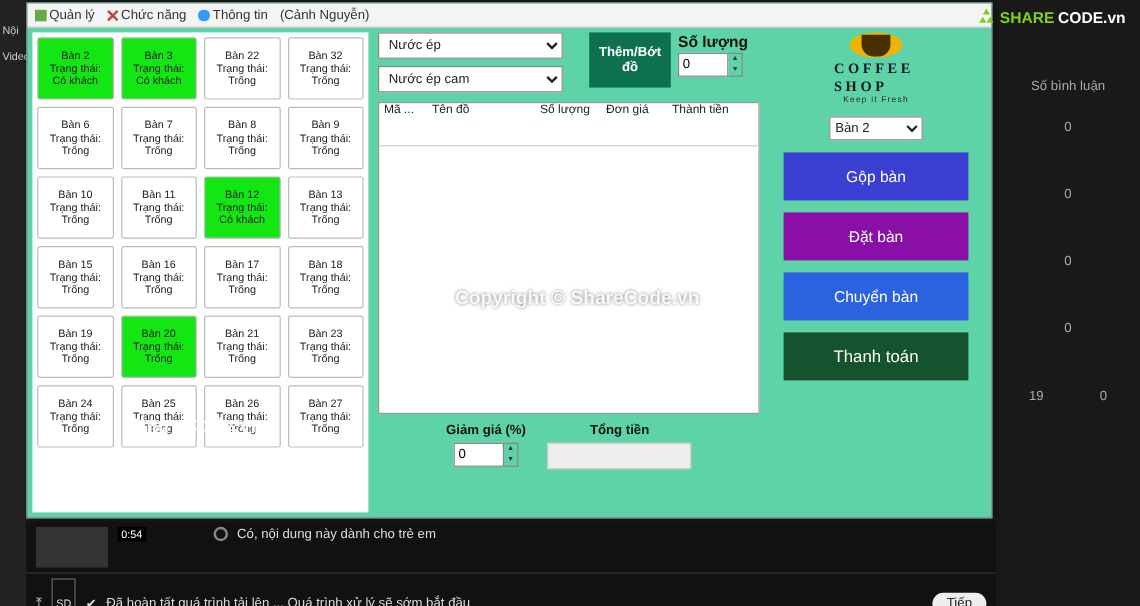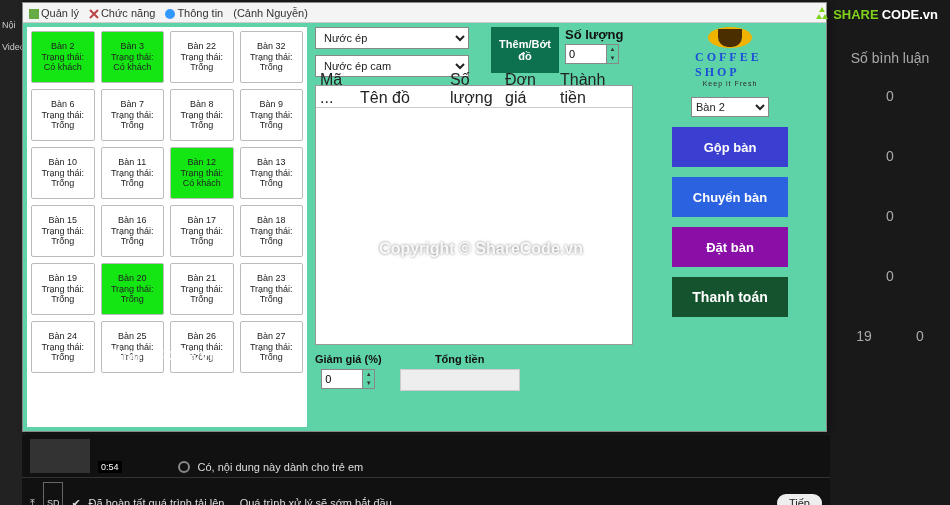--- a/index.html
+++ b/index.html
@@ -25,58 +25,58 @@
   .selcol{display:flex;flex-direction:column;gap:6px;width:170px}
   select.combo{height:22px;background:#fff;border:1px solid #888;font-size:11px;color:#222;padding:0 4px;width:154px}
   .addbtn{width:68px;height:46px;background:#0d704e;color:#fff;font-weight:bold;font-size:11px;border:none}
   .qty-label{color:#111;font-weight:bold;font-size:13px;margin-bottom:2px}
   .spin{display:flex;align-items:center}
   .spin input{width:42px;height:20px;border:1px solid #888;font-size:11px;padding:0 3px}
   .spin .arrows{width:12px;height:20px;border:1px solid #888;border-left:none;display:flex;flex-direction:column}
   .spin .arrows div{flex:1;font-size:6px;text-align:center;line-height:8px;color:#333}
 
   .ordertbl{margin-top:8px;background:#fff;border:1px solid #999;height:260px}
-  .ohead{display:flex;font-size:16px;color:#222;border-bottom:1px solid #ccc;height:22px;align-items:flex-end}
+  .ohead{display:flex;font-size:10px;color:#222;border-bottom:1px solid #ccc;height:36px;align-items:flex-start}
   .ohead div{padding:0 4px}
   .c1{width:40px}.c2{width:90px}.c3{width:55px}.c4{width:55px}.c5{flex:1}
 
-  .bottomrow{display:flex;gap:18px;margin-top:8px;align-items:flex-start;color:#111;font-weight:bold}
+  .bottomrow{display:flex;gap:18px;margin-top:8px;align-items:flex-start;justify-content:center;color:#111;font-weight:bold}
   .bottomrow .grp{display:flex;flex-direction:column;align-items:center;gap:4px}
   .totbox{width:120px;height:22px;background:#eee;border:1px solid #ccc}
 
   
   .rpanel{position:absolute;right:6px;top:4px;width:180px;bottom:4px;display:flex;flex-direction:column;align-items:center;gap:10px}
   .logo{width:70px;height:60px;position:relative;display:flex;flex-direction:column;align-items:center}
   .cup{width:44px;height:34px;background:#f0b400;border-radius:50%;position:relative;display:flex;justify-content:center;align-items:center}
   .cup-inner{width:24px;height:18px;background:#4a2e00;border-radius:0 0 10px 10px}
-  .brand{font-family:Georgia,serif;letter-spacing:3px;color:#1d4ed8;font-size:12px;font-weight:bold;margin-top:2px}
+  .brand{font-family:Georgia,serif;letter-spacing:3px;color:#0f172a;font-size:12px;font-weight:bold;margin-top:2px}
   .brand2{font-size:7px;color:#2b2b2b;letter-spacing:1px}
   .tblsel{width:78px;height:20px;background:#fff;border:1px solid #888;font-size:11px;color:#222}
-  .bigbtn{width:116px;height:40px;color:#fff;font-weight:bold;border:none;font-size:13px;cursor:pointer}
+  .bigbtn{width:154px;height:40px;color:#fff;font-weight:normal;border:none;font-size:13px;cursor:pointer}
   .b-blue{background:#3b3fd1}
   .b-blue2{background:#2a62e0}
   .b-purple{background:#8a0fa6}
   .b-green{background:#14532d;font-size:14px}
 
   
   .wm-center{position:absolute;left:12px;right:0;top:240px;text-align:center;color:rgba(255,255,255,.9);font-size:16px;font-weight:bold;pointer-events:none;text-shadow:0 0 3px rgba(0,0,0,.5)}
   .wm-small{position:absolute;left:105px;top:345px;color:rgba(255,255,255,.9);font-size:17px;font-weight:bold;pointer-events:none}
   .wm-logo{position:absolute;right:12px;top:6px;color:#fff;font-size:13px;font-weight:bold;display:flex;align-items:center;gap:3px}
   .wm-logo .g{color:#7fd11a}
 
   
   .bbar{position:absolute;left:22px;right:120px;bottom:0;height:70px;background:#111;color:#ddd;font-size:11px}
-  .bbar .row1{display:flex;align-items:flex-end;gap:8px;padding:4px 8px}
+  .bbar .row1{display:flex;align-items:flex-start;gap:8px;padding:4px 8px}
   .radio{width:12px;height:12px;border:2px solid #888;border-radius:50%}
   .bbar .row2{display:flex;align-items:center;gap:8px;padding:4px 8px;border-top:1px solid #333}
   .pill{background:#eee;color:#222;border-radius:12px;padding:3px 12px;font-size:11px}
   .thumb{width:60px;height:34px;background:#333;display:inline-block}
   .sidebar-left{position:absolute;left:0;top:14px;width:22px;font-size:9px;color:#ccc}
   .sidebar-left div{padding:6px 2px}
-  .rightstats{position:absolute;right:0;top:0;width:120px;padding-top:50px;font-size:14px;color:#aaa}
+  .rightstats{position:absolute;right:0;top:0;width:120px;padding-top:66px;font-size:11px;color:#aaa}
   .rightstats .srow{display:flex;justify-content:space-around;padding:22px 4px}
 </style>
 </head>
 <body>
 
 <div class="bg-col-left"></div>
 <div class="bg-col-right"></div>
 <div class="sidebar-left">
   <div>Nội</div>
     <div>Video</div>
@@ -289,22 +289,22 @@
     <div class="rpanel">
       <div class="logo">
         <div class="cup">
             <div class="cup-inner"></div>
           </div>
         <div class="brand">COFFEE SHOP</div>
         <div class="brand2">Keep it Fresh</div>
       </div>
       <select class="tblsel"><option>Bàn 2</option></select>
       <button class="bigbtn b-blue">Gộp bàn</button>
+      <button class="bigbtn b-purple">Đặt bàn</button>
       <button class="bigbtn b-blue2">Chuyển bàn</button>
-      <button class="bigbtn b-purple">Đặt bàn</button>
       <button class="bigbtn b-green">Thanh toán</button>
     </div>
   </div>
 </div>
 
 <div class="bbar">
   <div class="row1">
     <span class="thumb"></span>
     <span style="background:#000;color:#fff;font-size:9px;padding:1px 3px">0:54</span>
     <span style="width:40px"></span>

